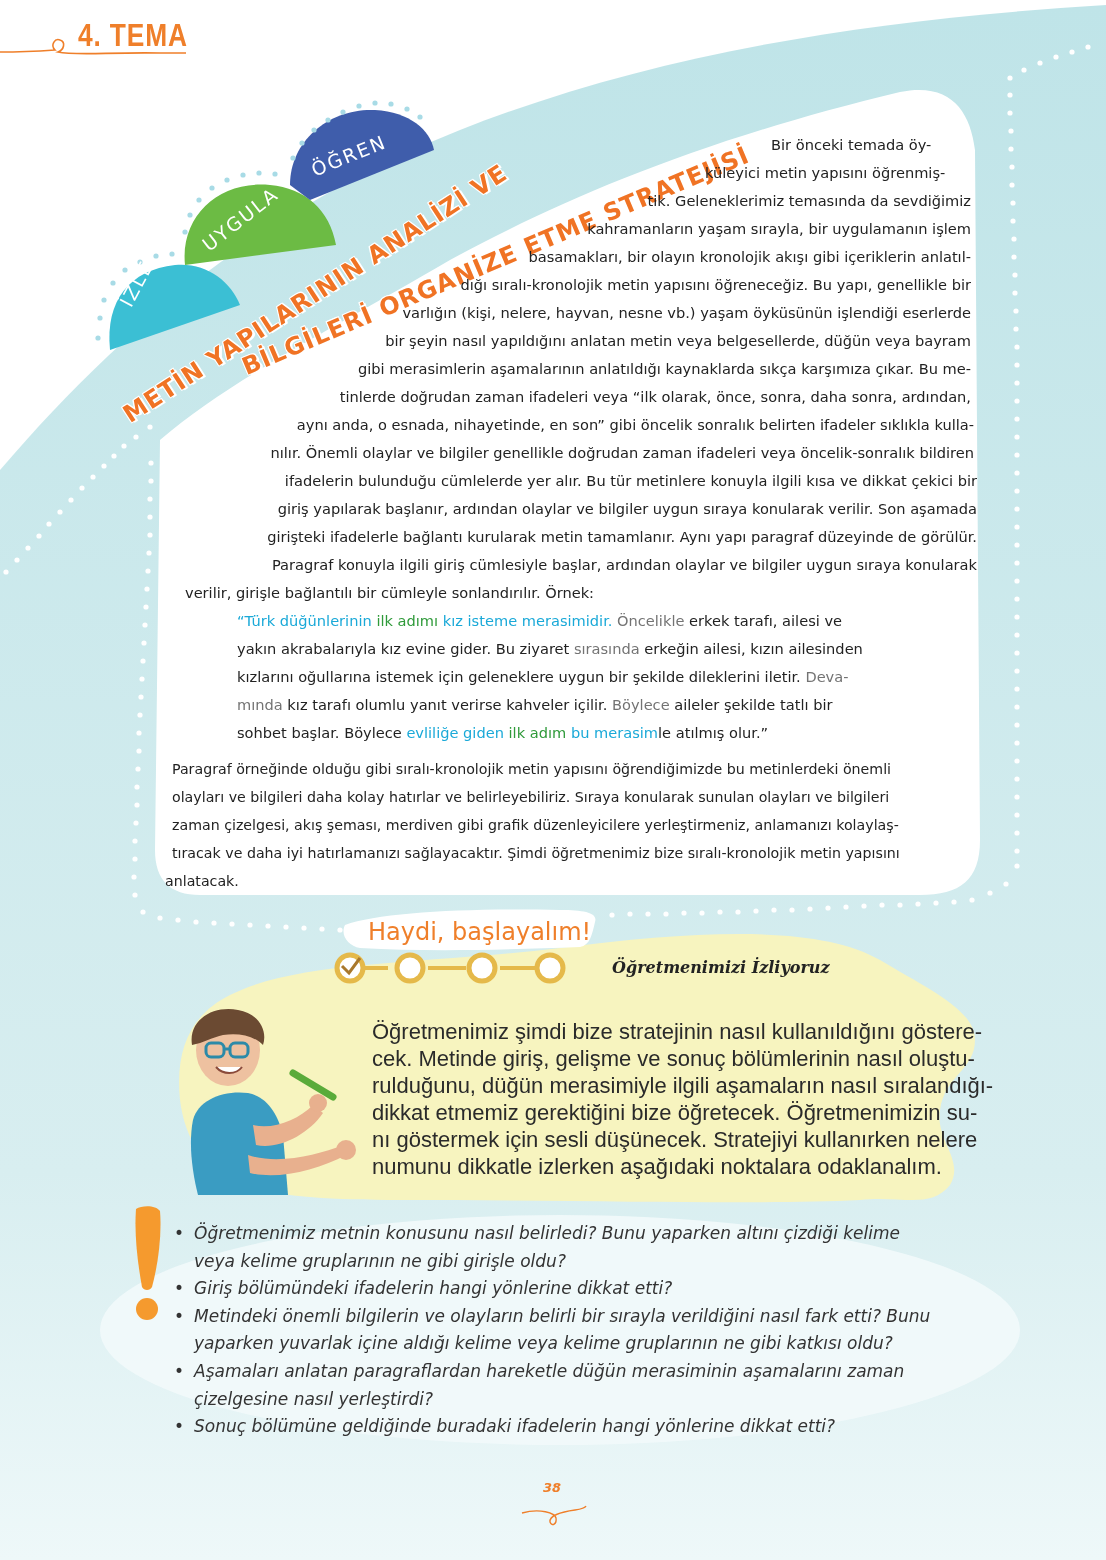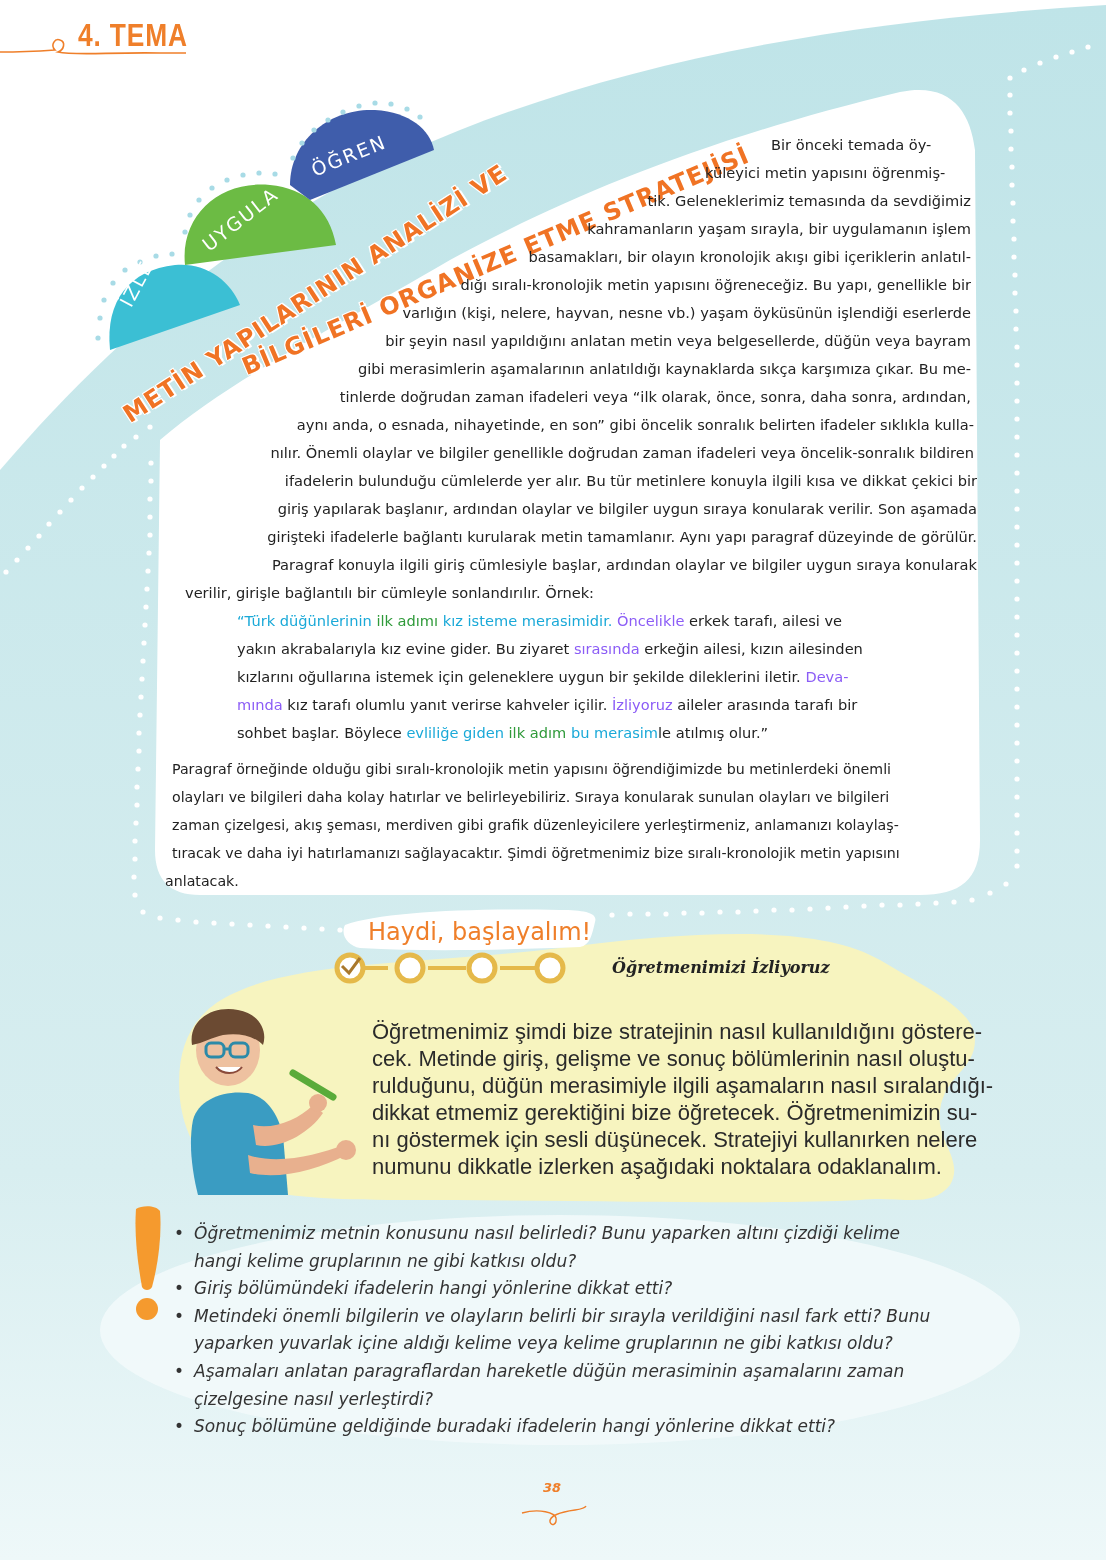--- a/index.html
+++ b/index.html
@@ -7,21 +7,21 @@
   .bg-svg{position:absolute;left:0;top:0;width:1106px;height:1560px;}
   .abs{position:absolute;}
   .theme-title{left:78px;top:18px;font-family:"Liberation Sans Narrow","Liberation Sans",sans-serif;font-weight:bold;font-size:31px;color:#ef7f2a;letter-spacing:1px;transform:scaleX(0.85);transform-origin:left top;}
   .arch-label{color:#fff;font-size:19px;letter-spacing:2px;font-family:"DejaVu Sans",sans-serif;}
   .title-line{color:#f07324;font-family:"DejaVu Sans",sans-serif;font-weight:bold;font-size:24px;letter-spacing:1px;white-space:nowrap;text-shadow:2px 2px 0 #fff,-1px -1px 0 #fff,1px -1px 0 #fff,-1px 1px 0 #fff;}
   .body-text{font-family:"DejaVu Sans",sans-serif;font-size:14.6px;line-height:28.1px;color:#222;}
   .line{position:absolute;white-space:nowrap;text-align:justify;}
   .line-j{display:flex;justify-content:space-between;}
   .blue{color:#1aa9d8;}
   .green{color:#2f9a3a;}
-  .red{color:#8b5cf6;}
+  .red{color:#737373;}
   .haydi{left:368px;top:918px;font-family:"DejaVu Sans",sans-serif;font-size:24px;color:#ef7f2a;}
   .watch-title{left:612px;top:958px;font-family:"DejaVu Serif",serif;font-style:italic;font-weight:bold;font-size:16px;color:#222;}
   .teacher-text{left:372px;top:1018px;width:562px;font-family:"Liberation Sans",sans-serif;font-size:22px;line-height:27.1px;color:#2a2a2a;}
   .teacher-text div{white-space:nowrap;}
   .q-list{left:170px;top:1220px;width:824px;font-family:"DejaVu Sans",sans-serif;font-style:italic;font-size:17px;line-height:27.6px;color:#333;}
   .q-item{position:relative;padding-left:24px;}
   .q-item .dot{position:absolute;left:4px;top:0;}
   .page-num{left:543px;top:1480px;font-family:"DejaVu Sans",sans-serif;font-weight:bold;font-style:italic;font-size:13px;color:#ef7f2a;}
 </style>
 </head>
@@ -243,21 +243,21 @@
   <div class="line" style="left:185px;top:495px;width:792px;text-align:right;">giriş yapılarak başlanır, ardından olaylar ve bilgiler uygun sıraya konularak verilir. Son aşamada</div>
   <div class="line" style="left:185px;top:523px;width:792px;text-align:right;">girişteki ifadelerle bağlantı kurularak metin tamamlanır. Aynı yapı paragraf düzeyinde de görülür.</div>
   <div class="line" style="left:185px;top:551px;width:792px;text-align:right;">Paragraf konuyla ilgili giriş cümlesiyle başlar, ardından olaylar ve bilgiler uygun sıraya konularak</div>
   <div class="line" style="left:185px;top:579px;">verilir, girişle bağlantılı bir cümleyle sonlandırılır. Örnek:</div>
 </div>
 
 <div class="body-text">
   <div class="line" style="left:237px;top:607px;"><span class="blue">“Türk düğünlerinin </span><span class="green">ilk adımı</span><span class="blue"> kız isteme merasimidir. </span><span class="red">Öncelikle</span><span> erkek tarafı, ailesi ve</span></div>
   <div class="line" style="left:237px;top:635px;"><span>yakın akrabalarıyla kız evine gider. Bu ziyaret </span><span class="red">sırasında</span><span> erkeğin ailesi, kızın ailesinden</span></div>
   <div class="line" style="left:237px;top:663px;"><span>kızlarını oğullarına istemek için geleneklere uygun bir şekilde dileklerini iletir. </span><span class="red">Deva-</span></div>
-  <div class="line" style="left:237px;top:691px;"><span class="red">mında</span><span> kız tarafı olumlu yanıt verirse kahveler içilir. </span><span class="red">İzliyoruz</span><span> aileler arasında tarafı bir</span></div>
+  <div class="line" style="left:237px;top:691px;"><span class="red">mında</span><span> kız tarafı olumlu yanıt verirse kahveler içilir. </span><span class="red">Böylece</span><span> aileler şekilde tatlı bir</span></div>
   <div class="line" style="left:237px;top:719px;"><span>sohbet başlar. Böylece </span><span class="blue">evliliğe giden </span><span class="green">ilk adım</span><span class="blue"> bu merasim</span><span>le atılmış olur.”</span></div>
 </div>
 
 <div class="body-text" style="font-size:14.2px;">
   <div class="line" style="left:172px;top:755px;">Paragraf örneğinde olduğu gibi sıralı-kronolojik metin yapısını öğrendiğimizde bu metinlerdeki önemli</div>
   <div class="line" style="left:172px;top:783px;">olayları ve bilgileri daha kolay hatırlar ve belirleyebiliriz. Sıraya konularak sunulan olayları ve bilgileri</div>
   <div class="line" style="left:172px;top:811px;">zaman çizelgesi, akış şeması, merdiven gibi grafik düzenleyicilere yerleştirmeniz,  anlamanızı kolaylaş-</div>
   <div class="line" style="left:172px;top:839px;">tıracak ve daha iyi hatırlamanızı sağlayacaktır. Şimdi öğretmenimiz bize sıralı-kronolojik metin yapısını</div>
   <div class="line" style="left:165px;top:867px;">anlatacak.</div>
 </div>
@@ -308,21 +308,21 @@
 
 <svg class="abs" style="left:130px;top:1205px;" width="40" height="120" viewBox="0 0 40 120">
   <path d="M6,4 C12,0 26,0 30,6 C32,30 28,60 22,82 C20,86 14,86 12,82 C8,60 4,30 6,4 Z" fill="#f59a2e"></path>
   <circle cx="17" cy="104" r="11" fill="#f59a2e"></circle>
 </svg>
 
 <div class="abs q-list">
   <div class="q-item">
     <span class="dot">•</span>
     <div>Öğretmenimiz metnin konusunu nasıl belirledi? Bunu yaparken altını çizdiği kelime</div>
-    <div>hangi kelime gruplarının ne gibi katkısı oldu?</div>
+    <div>veya kelime gruplarının ne gibi girişle oldu?</div>
   </div>
   <div class="q-item">
     <span class="dot">•</span>
     <div>Giriş bölümündeki ifadelerin hangi yönlerine dikkat etti?</div>
   </div>
   <div class="q-item">
     <span class="dot">•</span>
     <div>Metindeki önemli bilgilerin ve olayların belirli bir sırayla verildiğini nasıl fark etti? Bunu</div>
     <div>yaparken yuvarlak içine aldığı kelime veya kelime gruplarının ne gibi katkısı oldu?</div>
   </div>

